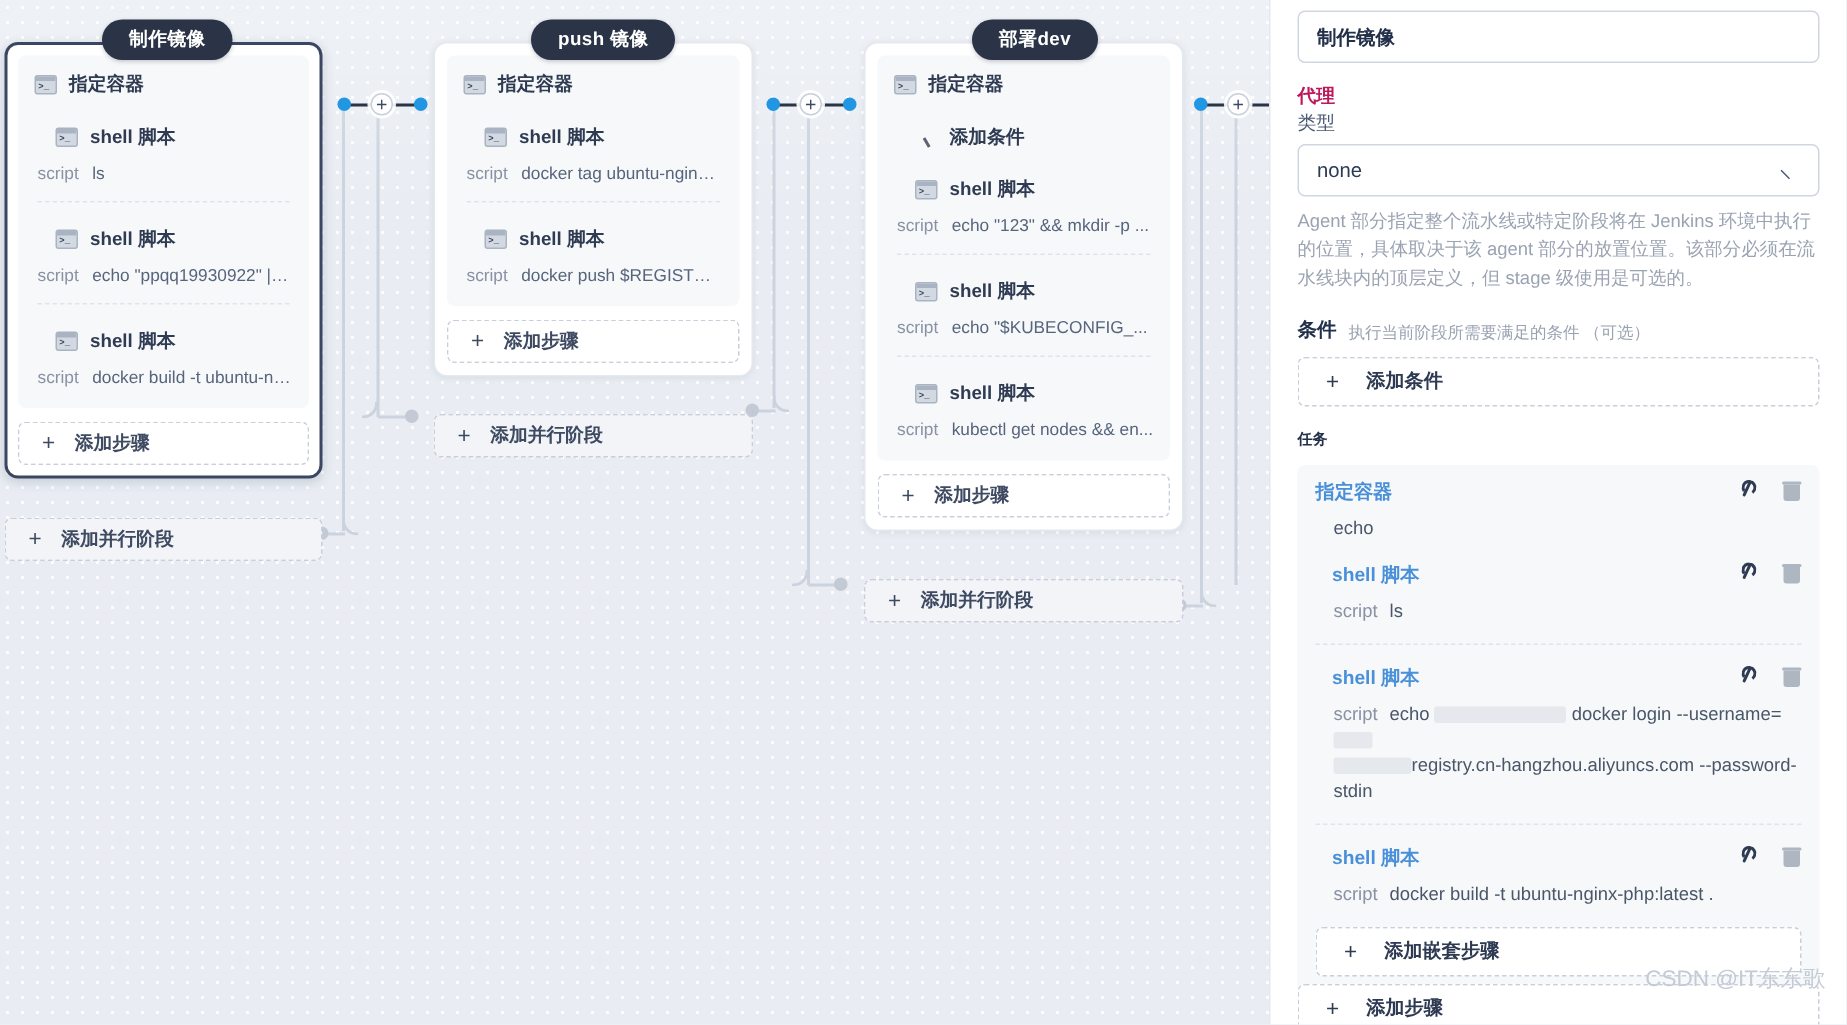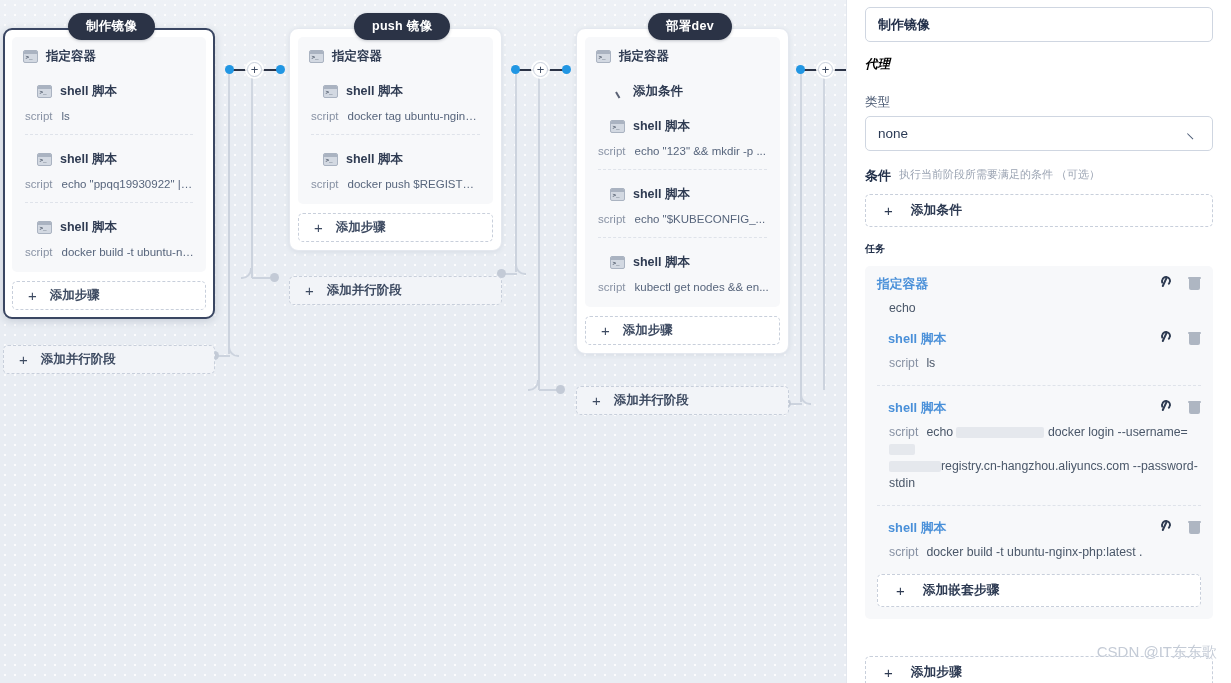--- a/index.html
+++ b/index.html
@@ -165,22 +165,22 @@
   
   #panel {
     position: absolute; right: 0; top: 0;
     width: 385px; height: 683px;
     background: #ffffff;
     border-left: 1px solid #e3e7ee;
     padding: 0 18px;
     overflow: hidden;
   }
   .p-label {
-    font-size: 12.5px; color: #000000; font-weight: bold;
-    margin-top: 14px; margin-bottom: 21px; font-style: italic;
+    font-size: 12.5px; color: #be185d; font-weight: bold;
+    margin-top: 14px; margin-bottom: 1px;
   }
   .p-label-sub { font-size: 12.5px; color: #4b5a73; margin-bottom: 5px; }
   .p-input {
     width: 100%; height: 35px;
     border: 1px solid #cfd6e1; border-radius: 5px;
     padding: 0 12px; font-size: 13px; color: #23304a;
     font-family: inherit; font-weight: bold;
     background: #fff; outline: none;
   }
   .p-select {
@@ -195,21 +195,21 @@
     content:""; position:absolute; left:0; top:1px;
     width:8px; height:8px;
     border-right:1.6px solid #4a5straw; border-right-color:#4a5a74;
     border-bottom:1.6px solid #4a5a74;
     transform: rotate(45deg);
   }
   .p-help {
     font-size: 12.3px; line-height: 19px; color: #9aa3b2;
     margin-top: 7px;
   }
-  .p-section-row { display:flex; align-items:flex-start; gap:8px; margin-top:16px; }
+  .p-section-row { display:flex; align-items:flex-end; gap:8px; margin-top:16px; }
   .p-section-row .title { font-size: 13px; font-weight: bold; color:#22304a; }
   .p-section-row .note  { font-size: 11px; color:#9aa3b2; }
   .p-section-title { font-size: 10px; font-weight:bold; color:#22304a; margin-top:15px; }
 
   .p-dashed {
     width: 100%; height: 33px; margin-top: 9px;
     border: 1px dashed #c8cfdb; border-radius: 5px;
     display:flex; align-items:center; gap:18px; padding-left:18px;
     font-size: 12.8px; color:#2d3a52; font-weight:bold;
     background:#fff; cursor:pointer;
@@ -496,20 +496,21 @@
 
     <div class="p-label">代理</div>
 
     <div class="p-label-sub">类型</div>
 
     <div class="p-select">
       <span>none</span>
       <span class="chev"></span>
     </div>
 
+    <div class="p-help">Agent 部分指定整个流水线或特定阶段将在 Jenkins 环境中执行的位置，具体取决于该 agent 部分的放置位置。该部分必须在流水线块内的顶层定义，但 stage 级使用是可选的。</div>
 
     <div class="p-section-row">
       <span class="title">条件</span>
       <span class="note">执行当前阶段所需要满足的条件 （可选）</span>
     </div>
 
     <div class="p-dashed">
       <span class="plus">+</span>
       <span>添加条件</span>
     </div>

